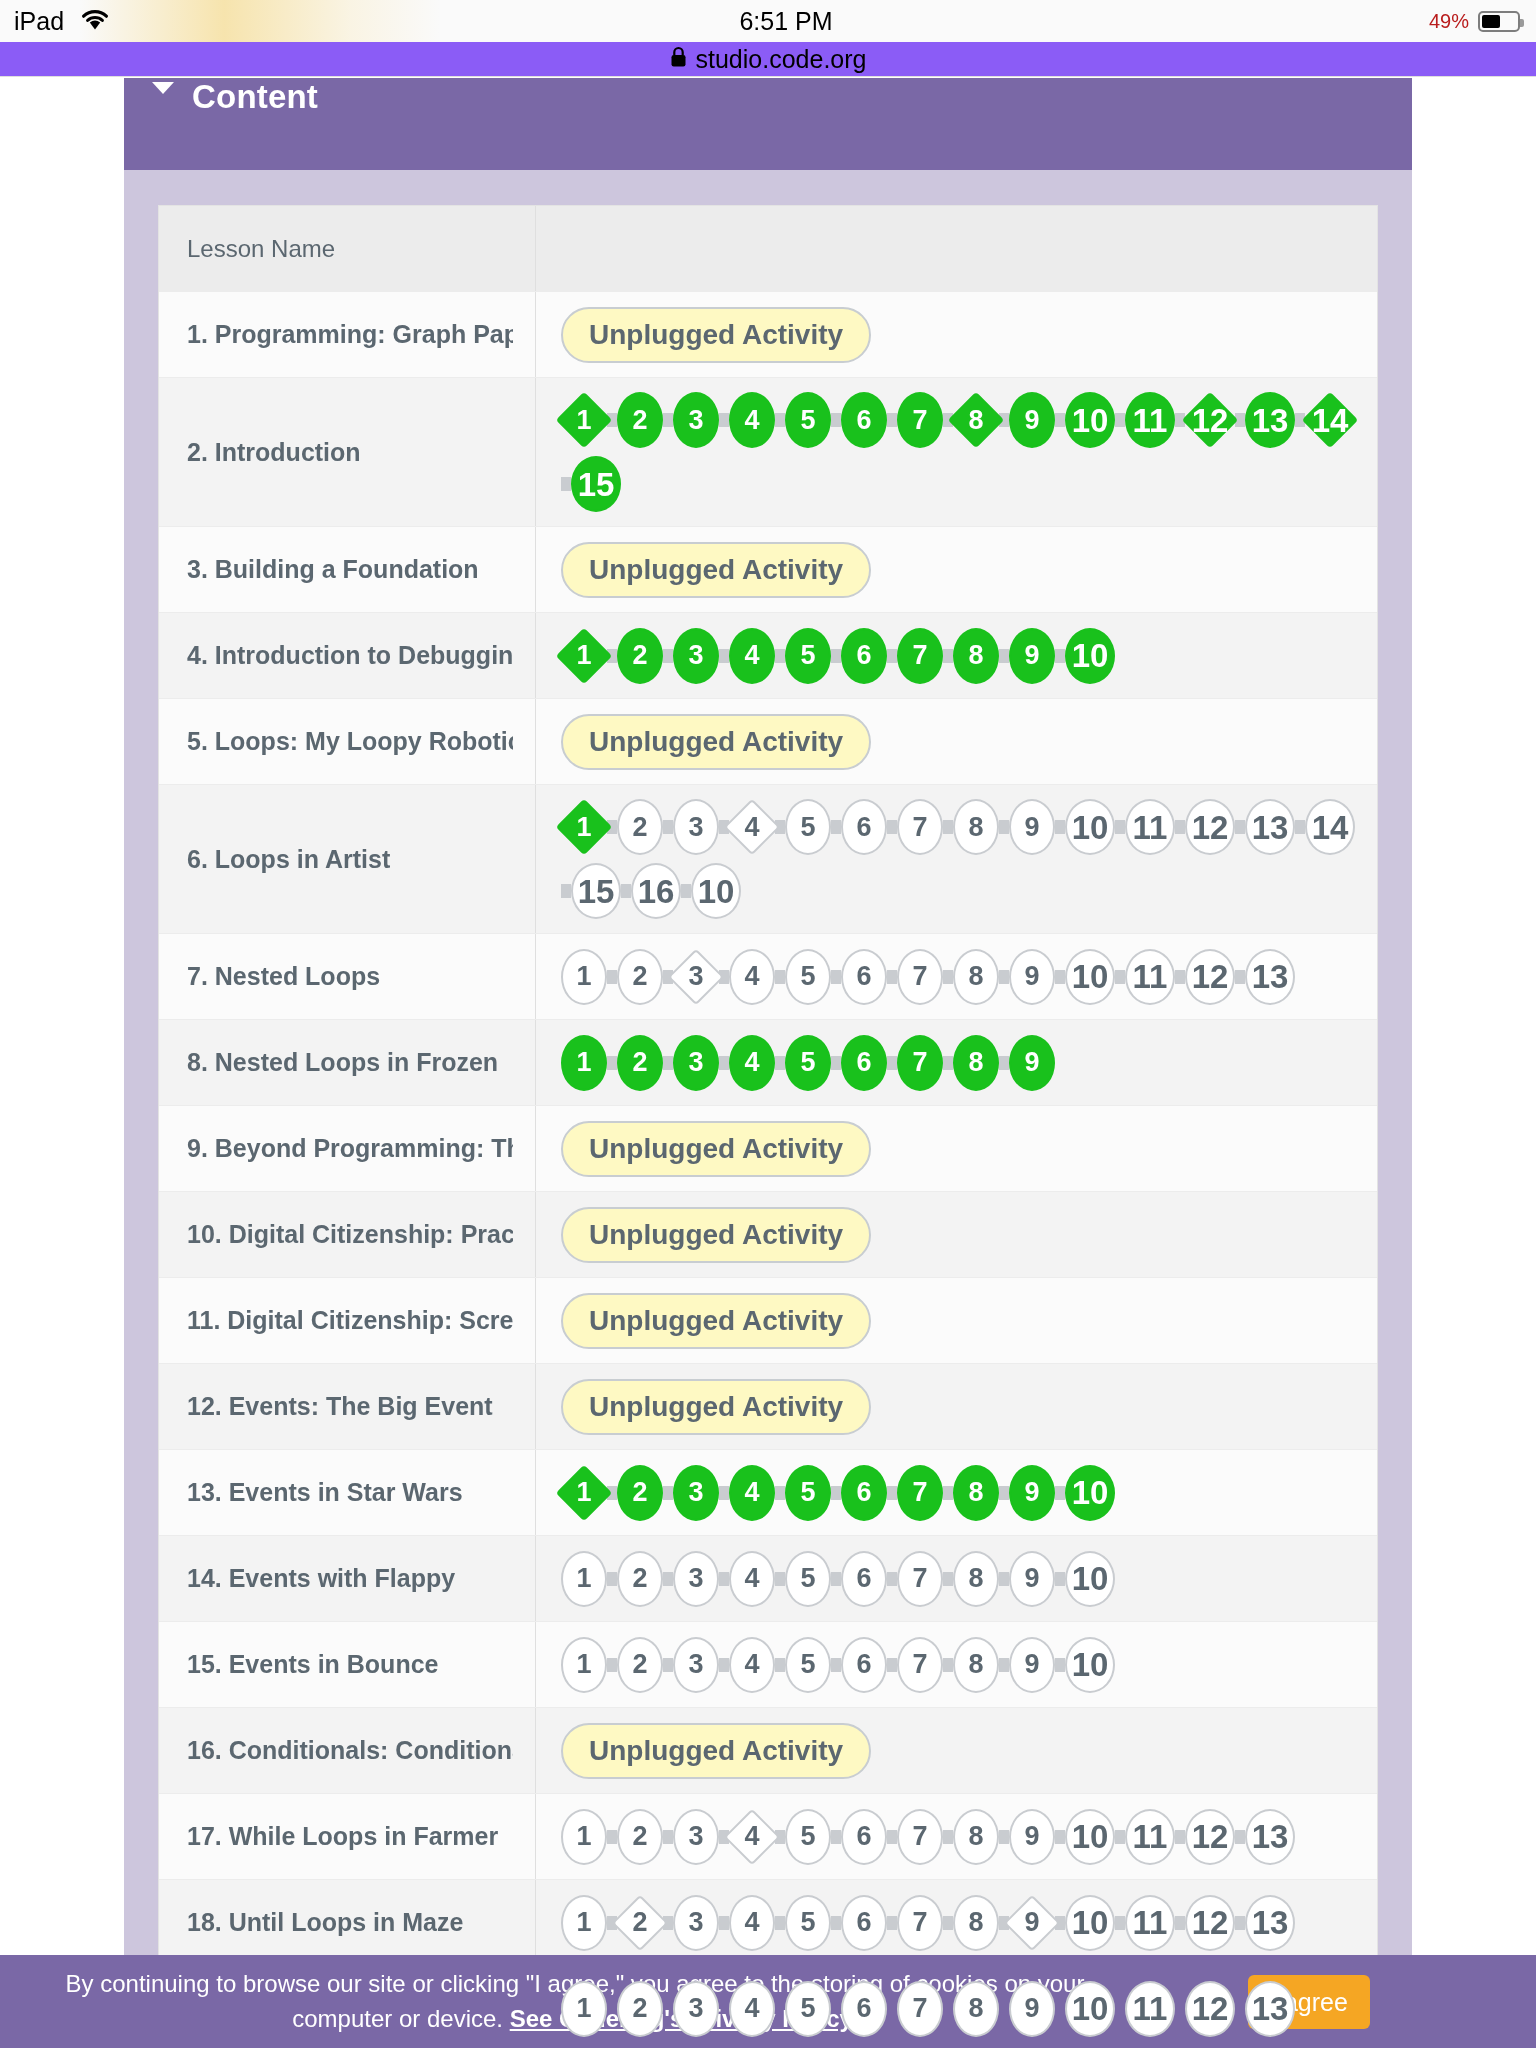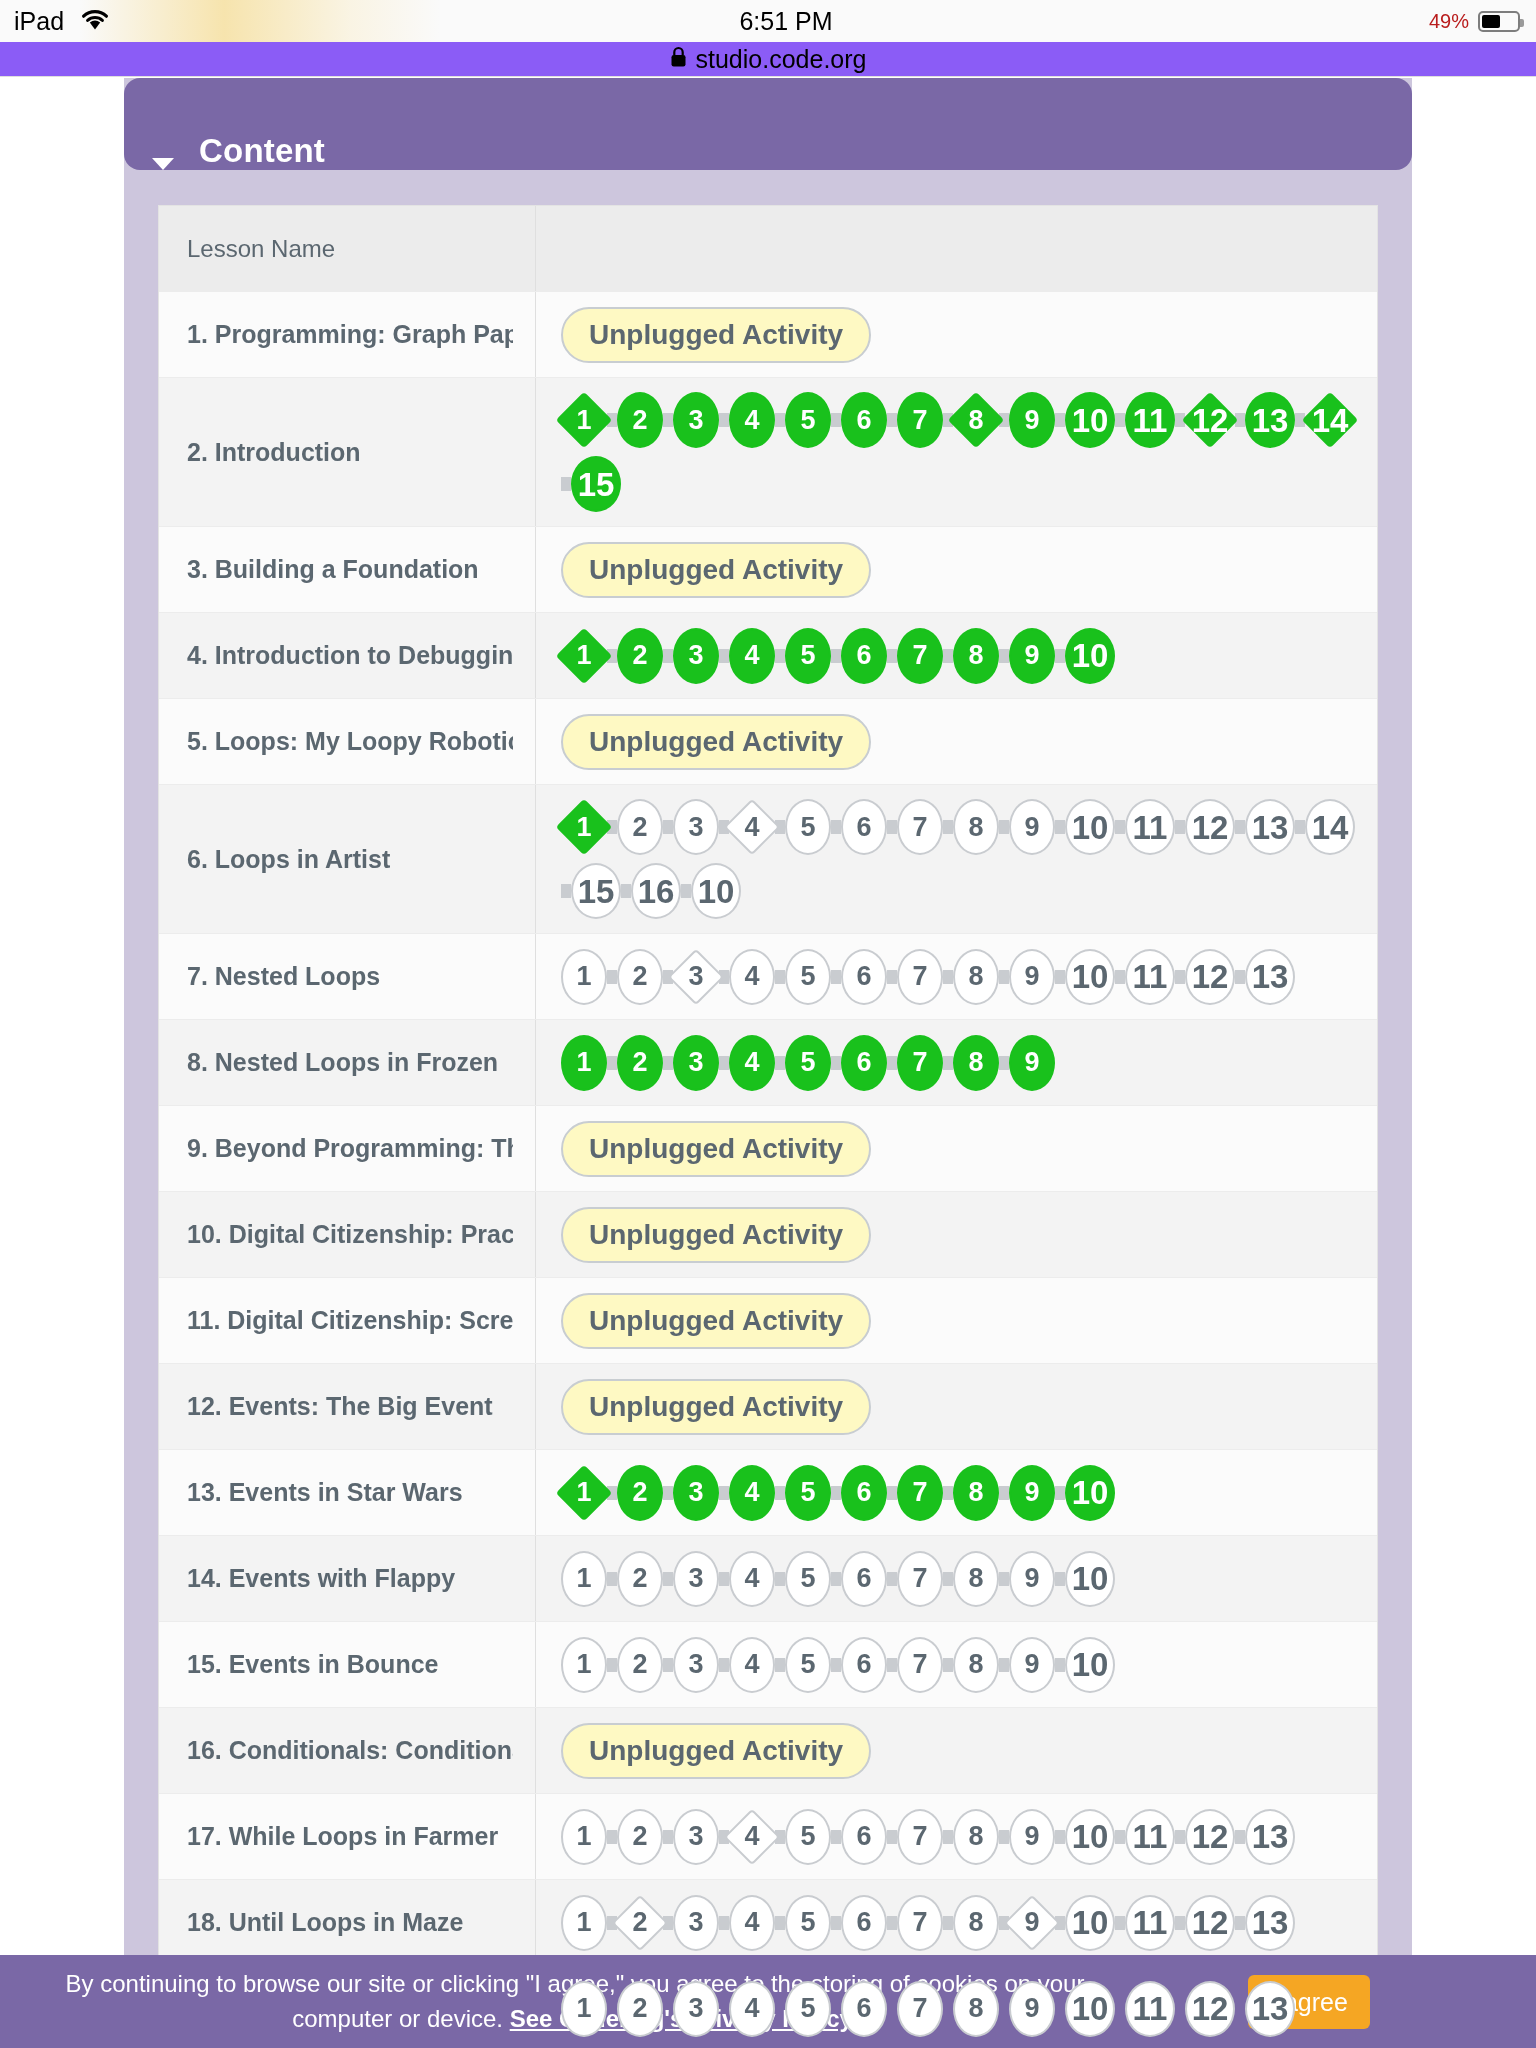--- a/index.html
+++ b/index.html
@@ -64,21 +64,21 @@
   .url-text { font-size: 25px; color: #000; }
 
   
   .page-frame {
     position: absolute; left: 124px; top: 78px; width: 1288px; bottom: 0;
     background: #cdc6dd;
   }
   .content-header {
     position: absolute; left: 124px; top: 78px; width: 1288px; height: 92px;
     background: #7a68a6;
-    display: flex; align-items: flex-end; padding-left: 28px; gap: 25px; border-radius: 16px;
+    display: flex; align-items: flex-start; padding-left: 28px; gap: 18px;
   }
   .caret {
     width: 0; height: 0;
     border-left: 11px solid transparent;
     border-right: 11px solid transparent;
     border-top: 12px solid #ffffff;
     margin-top: 4px;
   }
   .content-title {
     font-size: 33px; color: #ffffff; font-weight: 700; letter-spacing: .2px;

